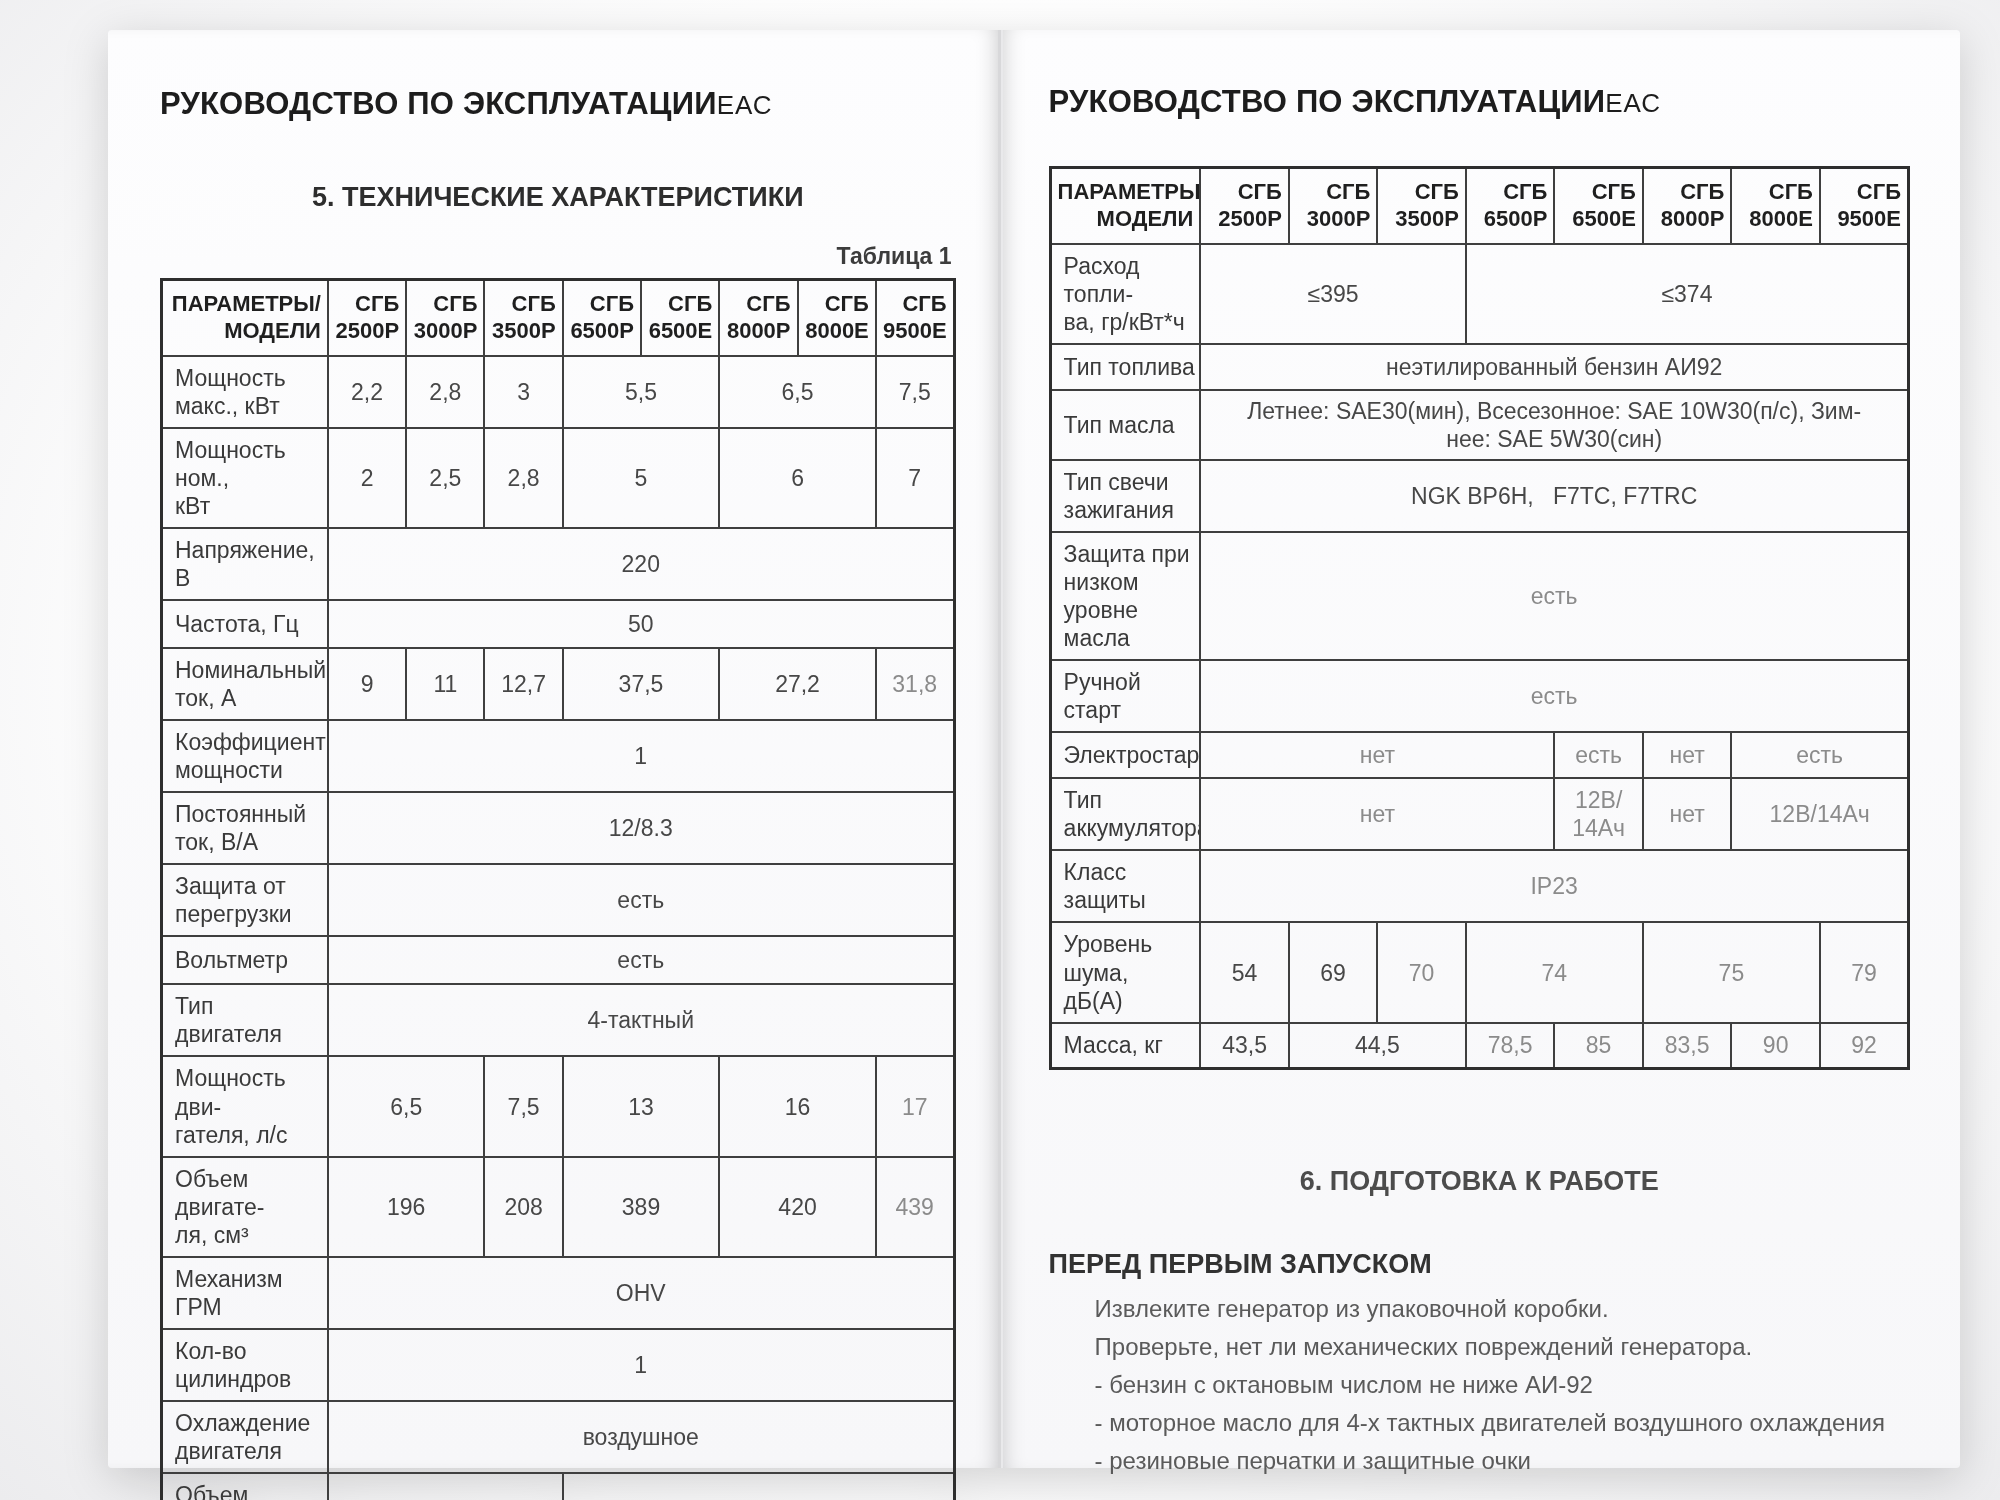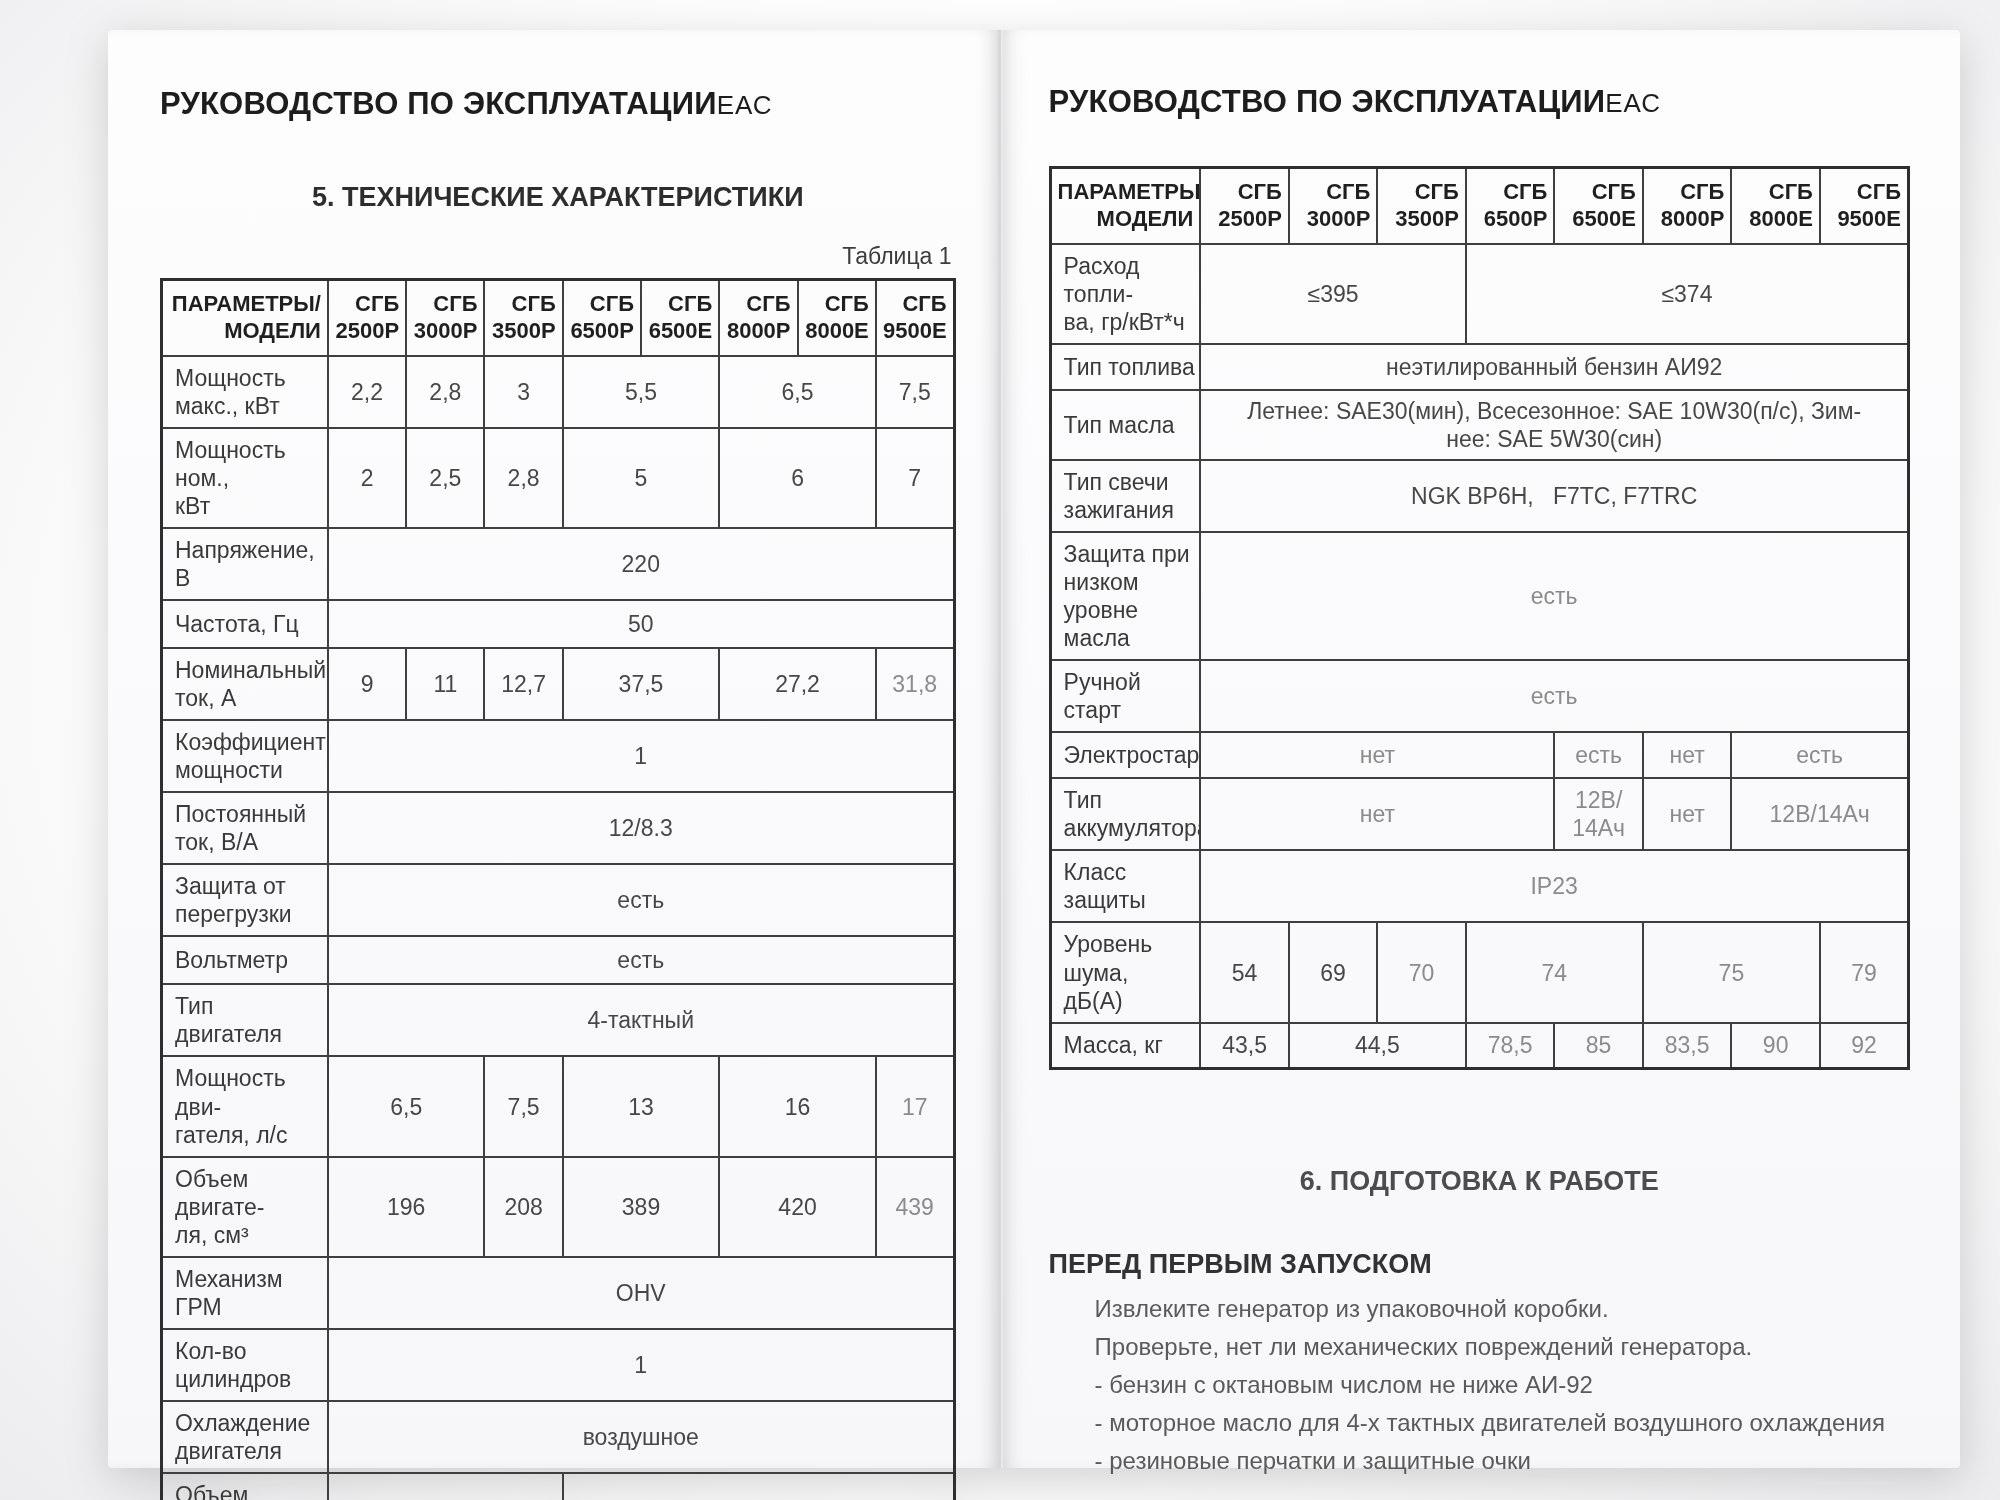--- a/index.html
+++ b/index.html
@@ -31,21 +31,21 @@
     box-shadow:inset 14px 0 22px -14px rgba(0,0,0,.20);
   }
   .spine{width:0px;border-left:3px solid #d8d8da;border-right:2px solid #e9e9eb;}
 
   .pghead{display:flex;align-items:baseline;margin-top:14px;}
   .pghead .title{font-size:31px;font-weight:bold;color:#1d1d1d;letter-spacing:.2px;}
   .pghead .eac{font-size:26px;font-weight:normal;color:#1d1d1d;letter-spacing:1px;}
   .ribbon{display:block;width:100%;height:26px;margin-top:12px;}
 
   .sect-title{text-align:center;font-size:27px;font-weight:bold;color:#2d2d2d;margin-top:48px;}
-  .tbl-caption{text-align:right;font-size:23px;color:#3c3c3c;margin:30px 4px 8px 0;}
+  .tbl-caption{text-align:right;font-size:23px;color:#3c3c3c;margin:30px 4px 8px 0;font-weight:bold;}
 
   table.spec{width:100%;border-collapse:collapse;table-layout:fixed;
     border:3px solid #2e2e2e;}
   table.spec th,table.spec td{
     border:2px solid #3f3f3f;line-height:1.22;box-sizing:border-box;
     white-space:pre-line;overflow:hidden;
   }
   table.spec th{
     font-size:22px;font-weight:bold;color:#1f1f1f;text-align:right;
     padding:10px 6px;height:70px;

